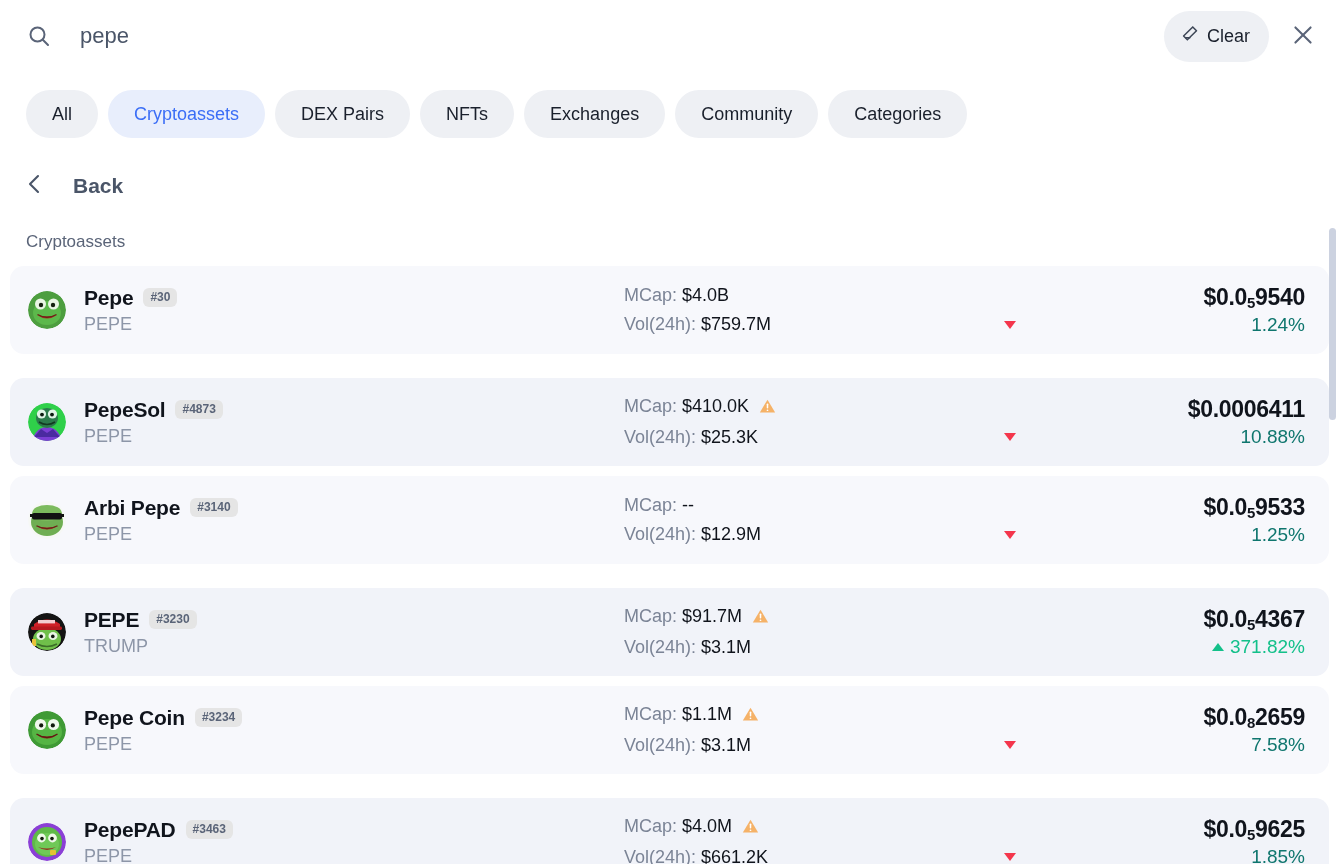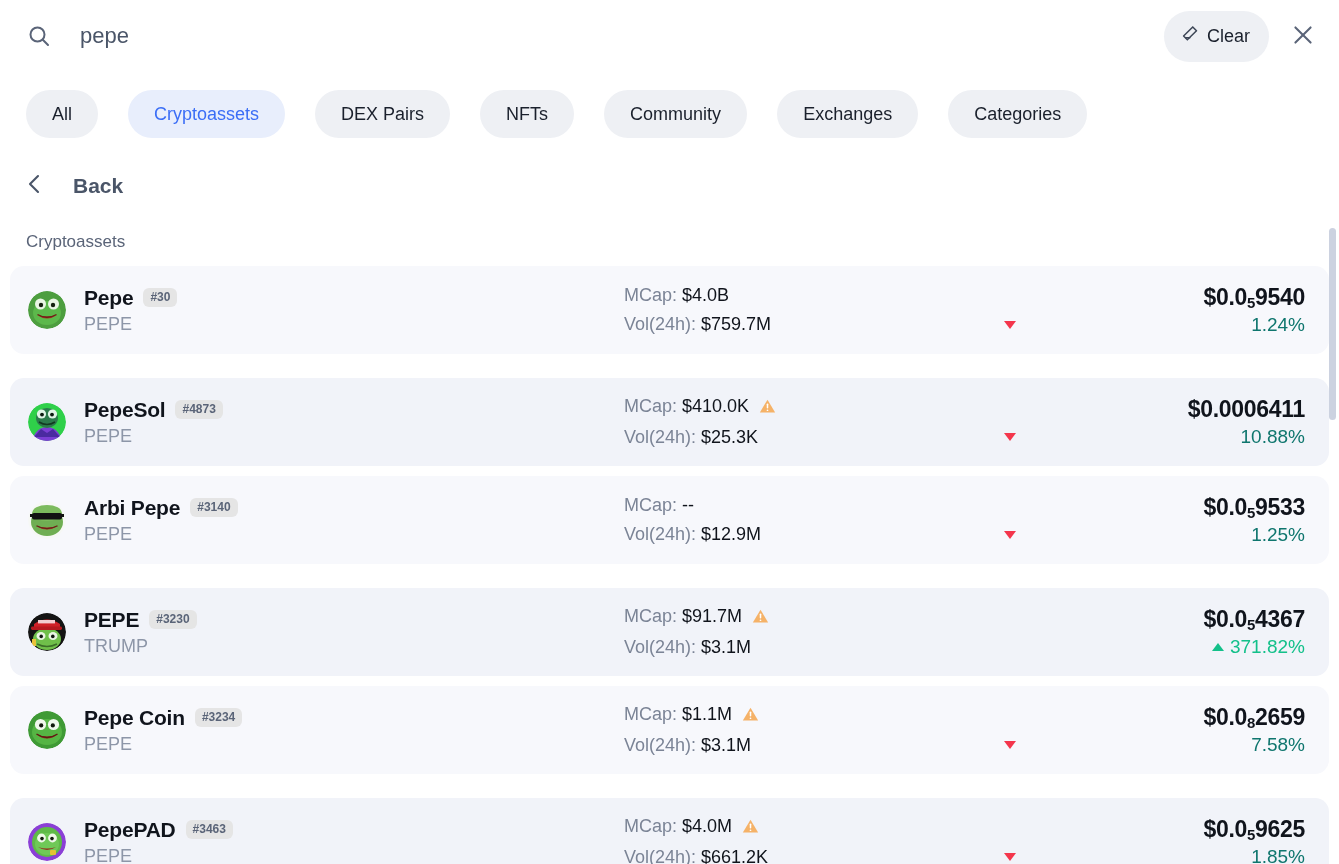--- a/index.html
+++ b/index.html
@@ -63,21 +63,21 @@
   .close-btn {
     flex: 0 0 auto;
     width: 36px; height: 36px;
     display: flex; align-items: center; justify-content: center;
     background: transparent; border: none; cursor: pointer;
   }
 
   
   .chips {
     display: flex;
-    gap: 30px;
+    gap: 10px;
     padding: 0 26px;
     margin-top: 18px;
     align-items: center;
   }
   .chip {
     border: none;
     border-radius: 999px;
     height: 48px;
     padding: 0 26px;
     background: #eef0f4;
@@ -284,24 +284,24 @@
     <button class="chip active">
       <span>Cryptoassets</span>
     </button>
     <button class="chip">
       <span>DEX Pairs</span>
     </button>
     <button class="chip">
       <span>NFTs</span>
     </button>
     <button class="chip">
+      <span>Exchanges</span>
+    </button>
+    <button class="chip">
       <span>Community</span>
-    </button>
-    <button class="chip">
-      <span>Exchanges</span>
     </button>
     <button class="chip">
       <span>Categories</span>
     </button>
   </div>
 
 <div class="back-row">
   <span>
     <svg width="17" height="22" viewBox="0 0 17 22" fill="none" stroke="#4a5568" stroke-width="2.1" stroke-linecap="round" stroke-linejoin="round">
       <polyline points="12,3 4,11 12,19"></polyline>

